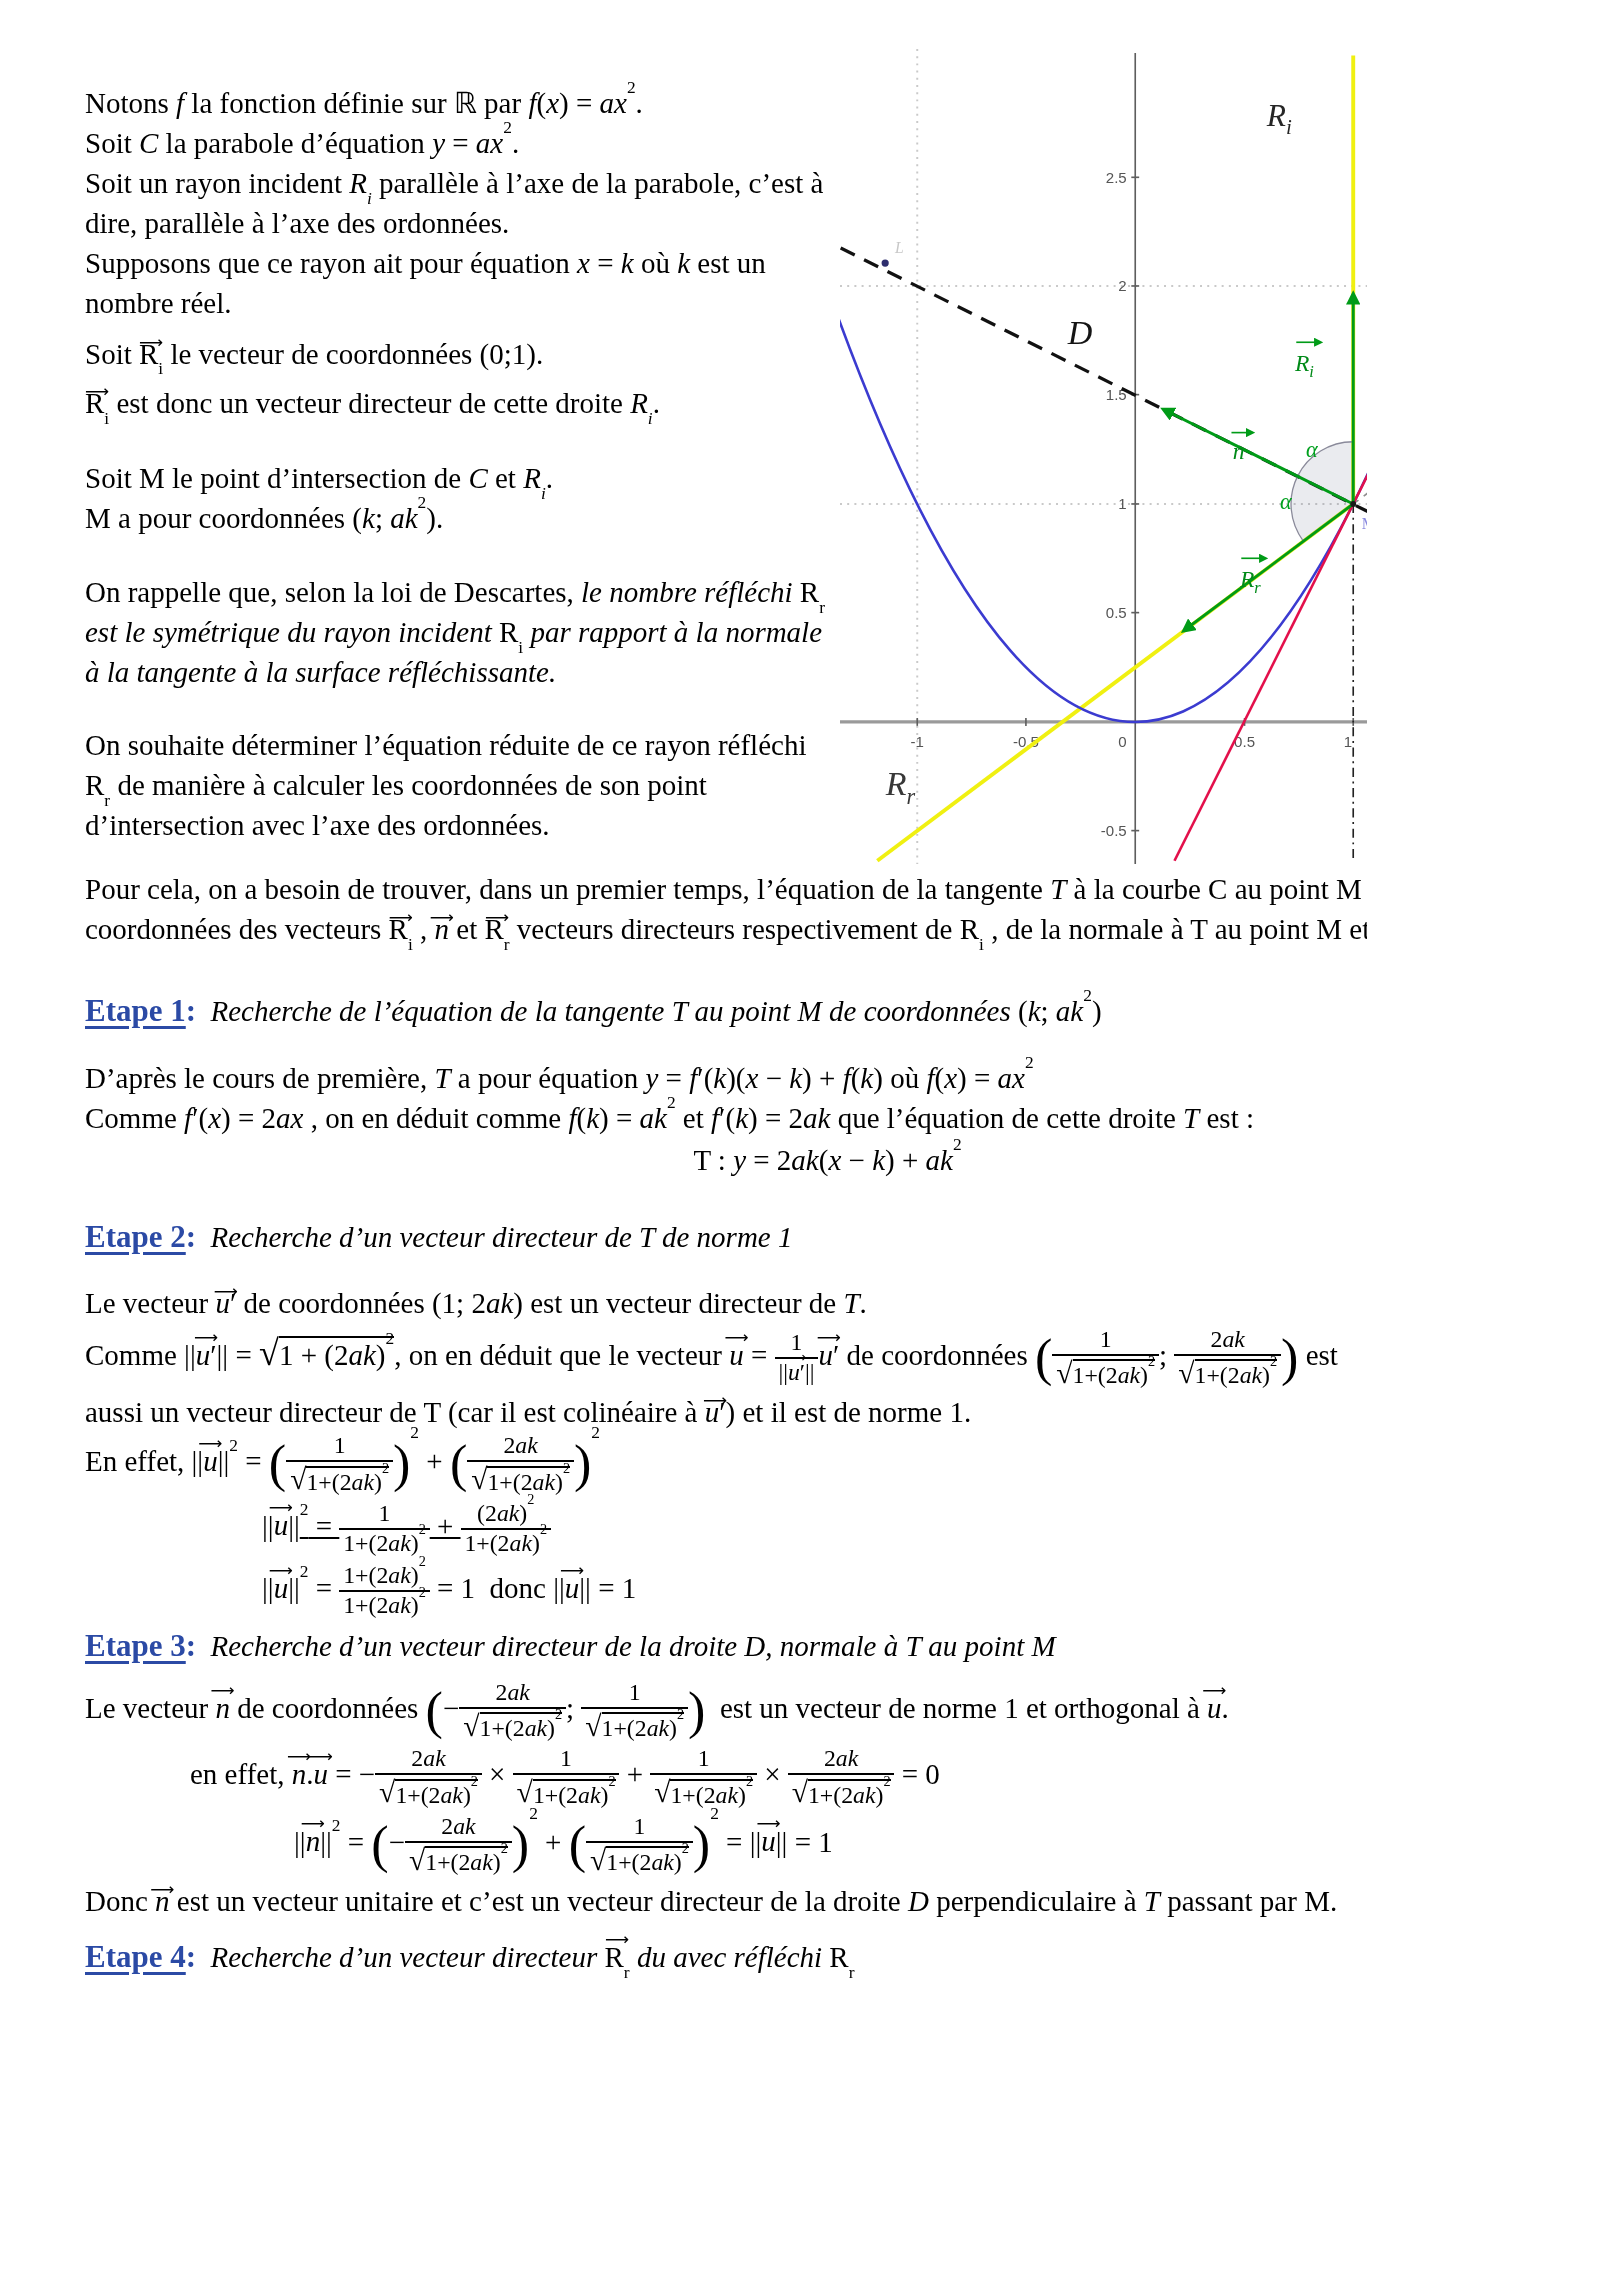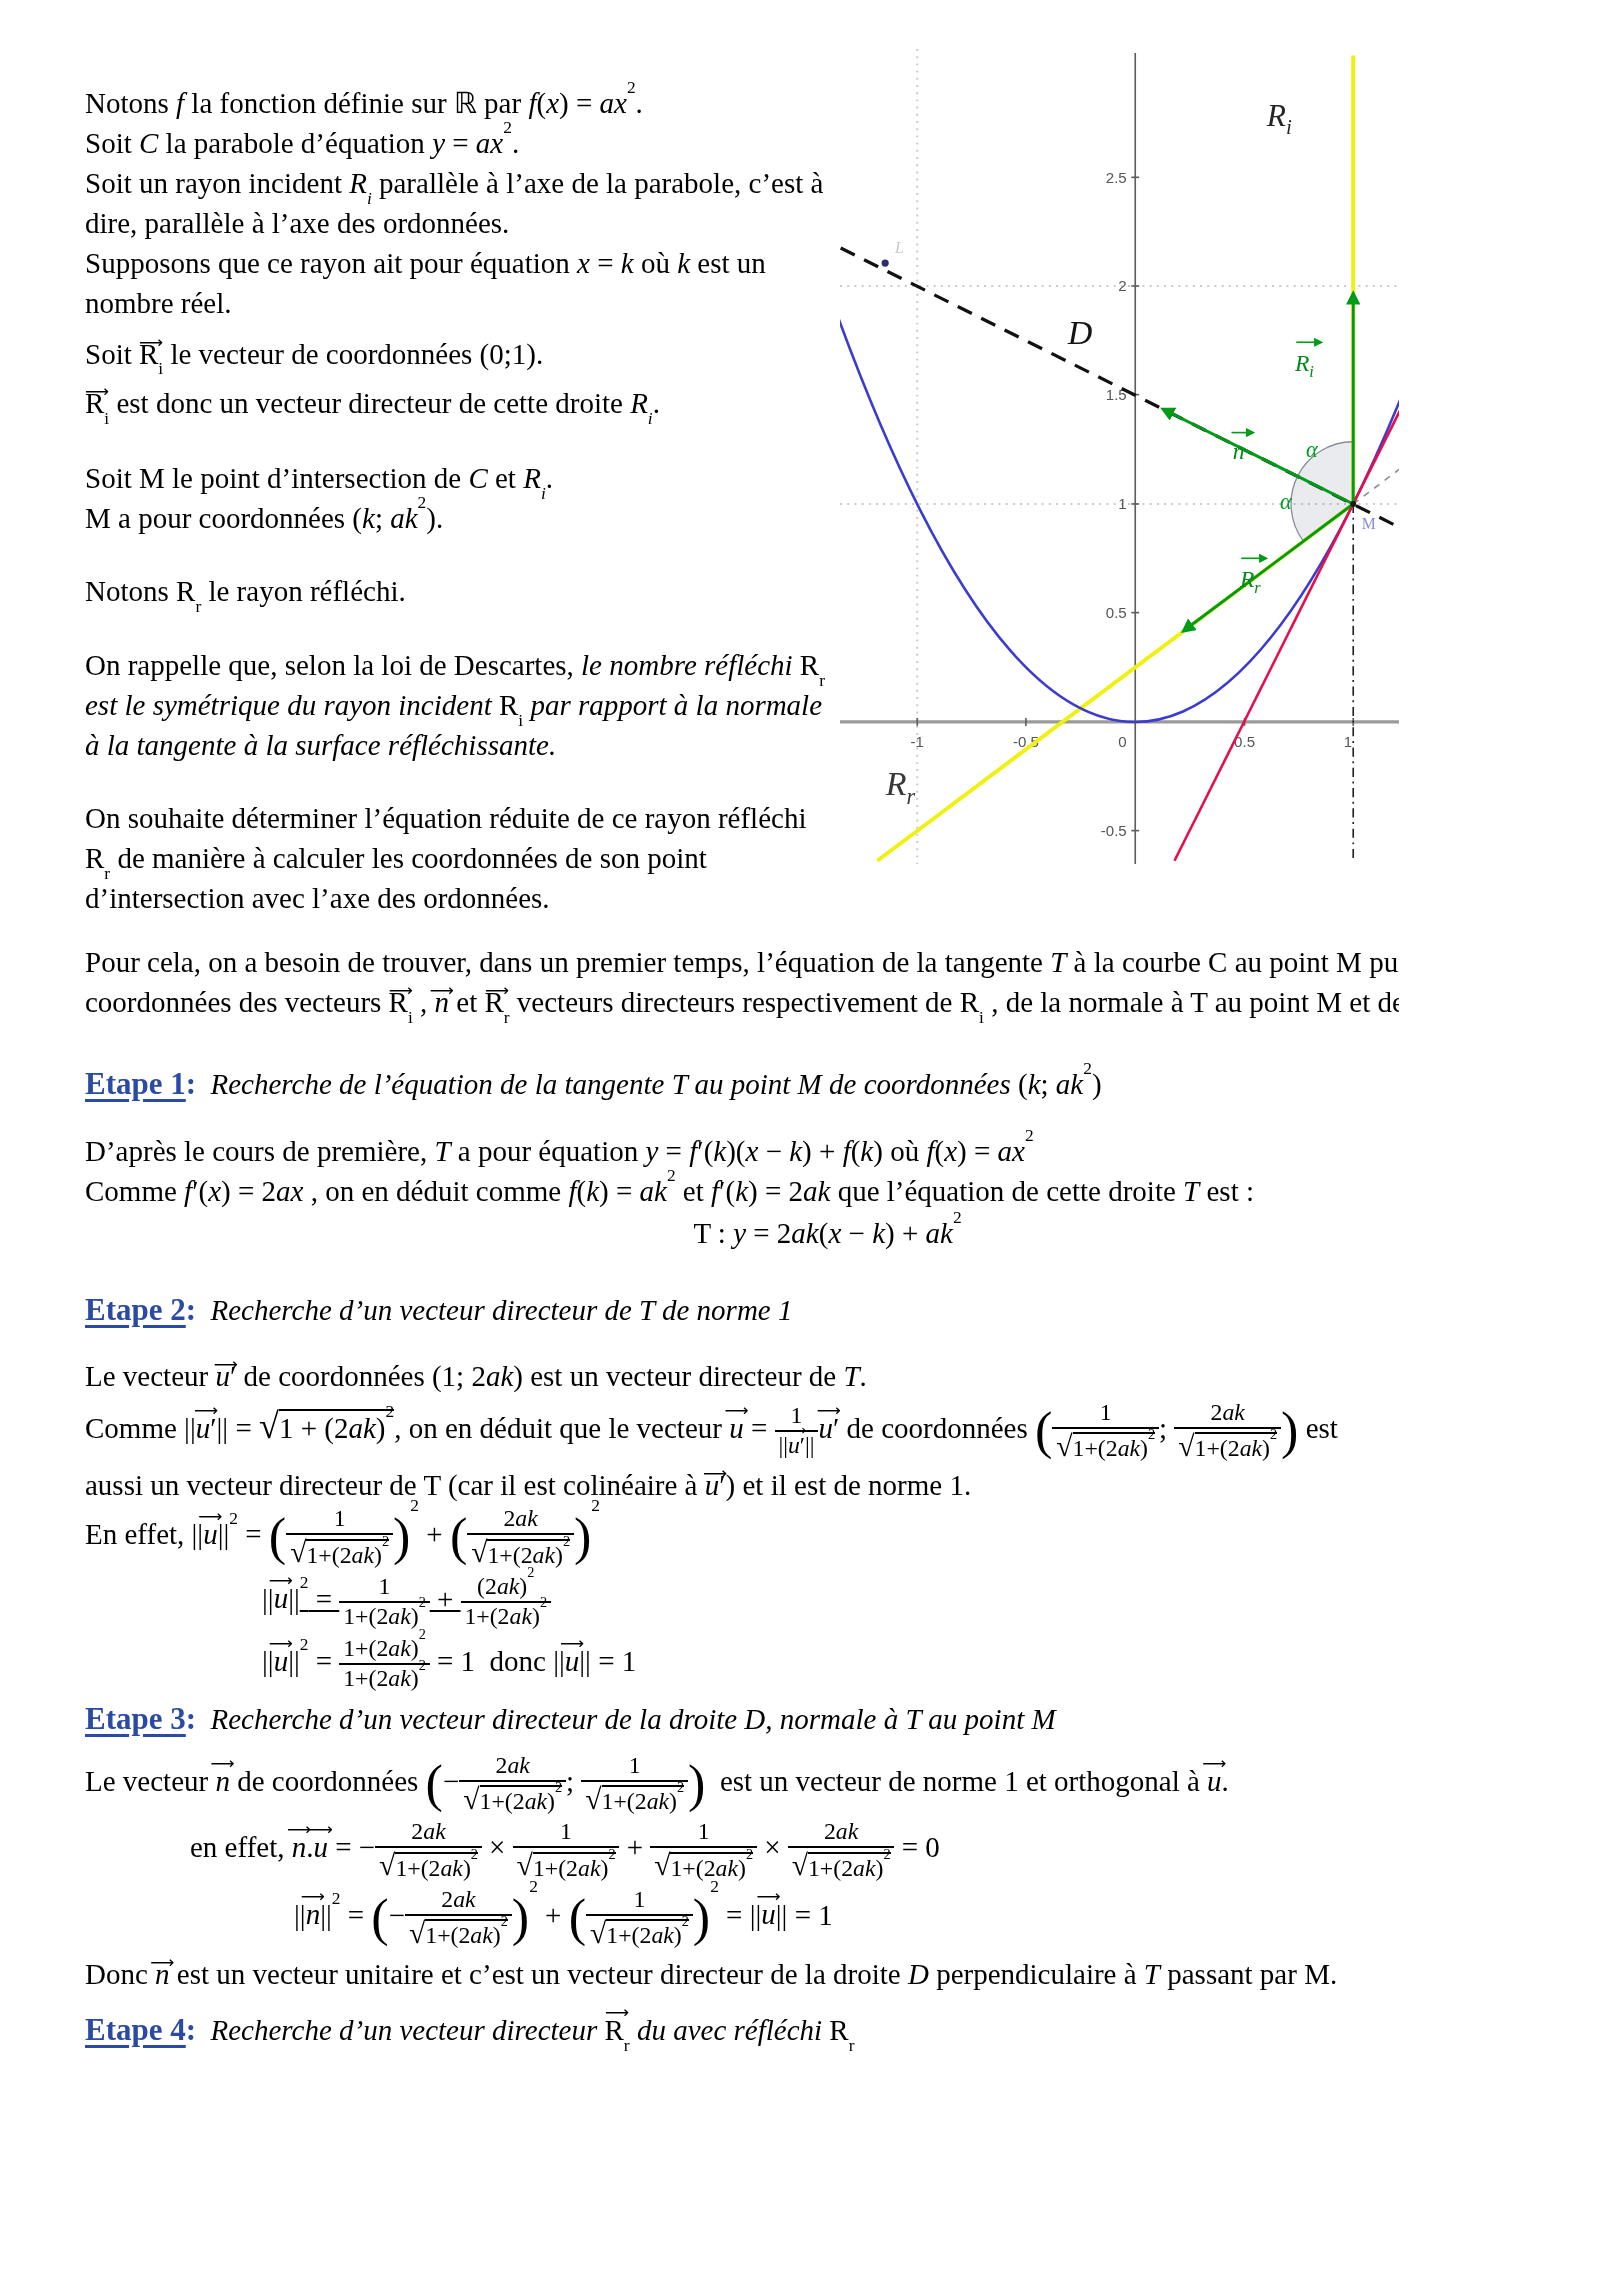--- a/index.html
+++ b/index.html
@@ -1,17 +1,17 @@
 <!DOCTYPE html>
 <html style="font-size:10.5px"><head>
 <meta charset="utf-8">
 <style>
   html,body{margin:0;padding:0;background:#ffffff;}
   .page{position:relative;width:1367px;height:2295px;background:#ffffff;overflow:hidden;
-        font-family:"Liberation Serif","DejaVu Serif",serif;color:#000;padding-left:32px;}
+        font-family:"Liberation Serif","DejaVu Serif",serif;color:#000;}
   .content{position:absolute;left:85px;top:65px;width:1485px;}
   .intro{width:753px;}
   p{margin:0;font-size:29px;line-height:40px;}
   .bb{font-family:"DejaVu Sans",sans-serif;}
   sup{font-size:0.6em;position:relative;top:-0.55em;line-height:0;}
   sub{font-size:0.6em;position:relative;top:0.22em;line-height:0;}
   sup.hs{top:-1.25em;}
   .vec{display:inline-block;position:relative;font-style:normal;}
   .vec::before{content:"⟶";position:absolute;left:50%;transform:translateX(-50%);
                top:-0.72em;font-size:0.58em;font-family:"DejaVu Sans",sans-serif;}
@@ -42,21 +42,20 @@
 
     <div class="intro">
       <p style="margin-top:18.3px;">Notons <i>f</i> la fonction définie sur <span class="bb">ℝ</span> par <i>f</i>(<i>x</i>) = <i>ax</i><sup>2</sup>.</p>
       <p>Soit <i>C</i> la parabole d’équation <i>y</i> = <i>ax</i><sup>2</sup>.</p>
       <p>Soit un rayon incident <i>R<sub>i</sub></i> parallèle à l’axe de la parabole, c’est à dire, parallèle à l’axe des ordonnées.</p>
       <p>Supposons que ce rayon ait pour équation <i>x</i> = <i>k</i> où <i>k</i> est un nombre réel.</p>
       <p style="margin-top:10.5px;">Soit <span class="vec">R<sub>i</sub></span> le vecteur de coordonnées (0;1).</p>
       <p style="margin-top:9.2px;"><span class="vec">R<sub>i</sub></span> est donc un vecteur directeur de cette droite <i>R<sub>i</sub></i>.</p>
       <p style="margin-top:35px;">Soit M le point d’intersection de <i>C</i> et <i>R<sub>i</sub></i>.</p>
       <p>M a pour coordonnées (<i>k</i>; <i>ak</i><sup>2</sup>).</p>
-      <p style="margin-top:33px;">Notons R<sub>r</sub> le rayon réfléchi.</p>
       <p style="margin-top:34px;">On rappelle que, selon la loi de Descartes, <i>le nombre réfléchi</i> R<sub>r</sub> <i>est le symétrique du rayon incident</i> R<sub>i</sub> <i>par rapport à la normale à la tangente à la surface réfléchissante.</i></p>
       <p style="margin-top:33px;">On souhaite déterminer l’équation réduite de ce rayon réfléchi R<sub>r</sub> de manière à calculer les coordonnées de son point d’intersection avec l’axe des ordonnées.</p>
     </div>
 
     <p style="margin-top:24px;">Pour cela, on a besoin de trouver, dans un premier temps, l’équation de la tangente <i>T</i> à la courbe C au point M puis les coordonnées des vecteurs <span class="vec">R<sub>i</sub></span> , <span class="vec"><i>n</i></span> et <span class="vec">R<sub>r</sub></span> vecteurs directeurs respectivement de R<sub>i</sub> , de la normale à T au point M et de R<sub>r</sub>.</p>
 
     <div class="etape" style="margin-top:44px;">
       <span class="eu">Etape 1</span><span class="ecolon">:</span>
       <span class="edesc"><i>Recherche de l’équation de la tangente T au point M de coordonnées</i> (<i>k</i>; <i>ak</i><sup>2</sup>)</span>
     </div>

